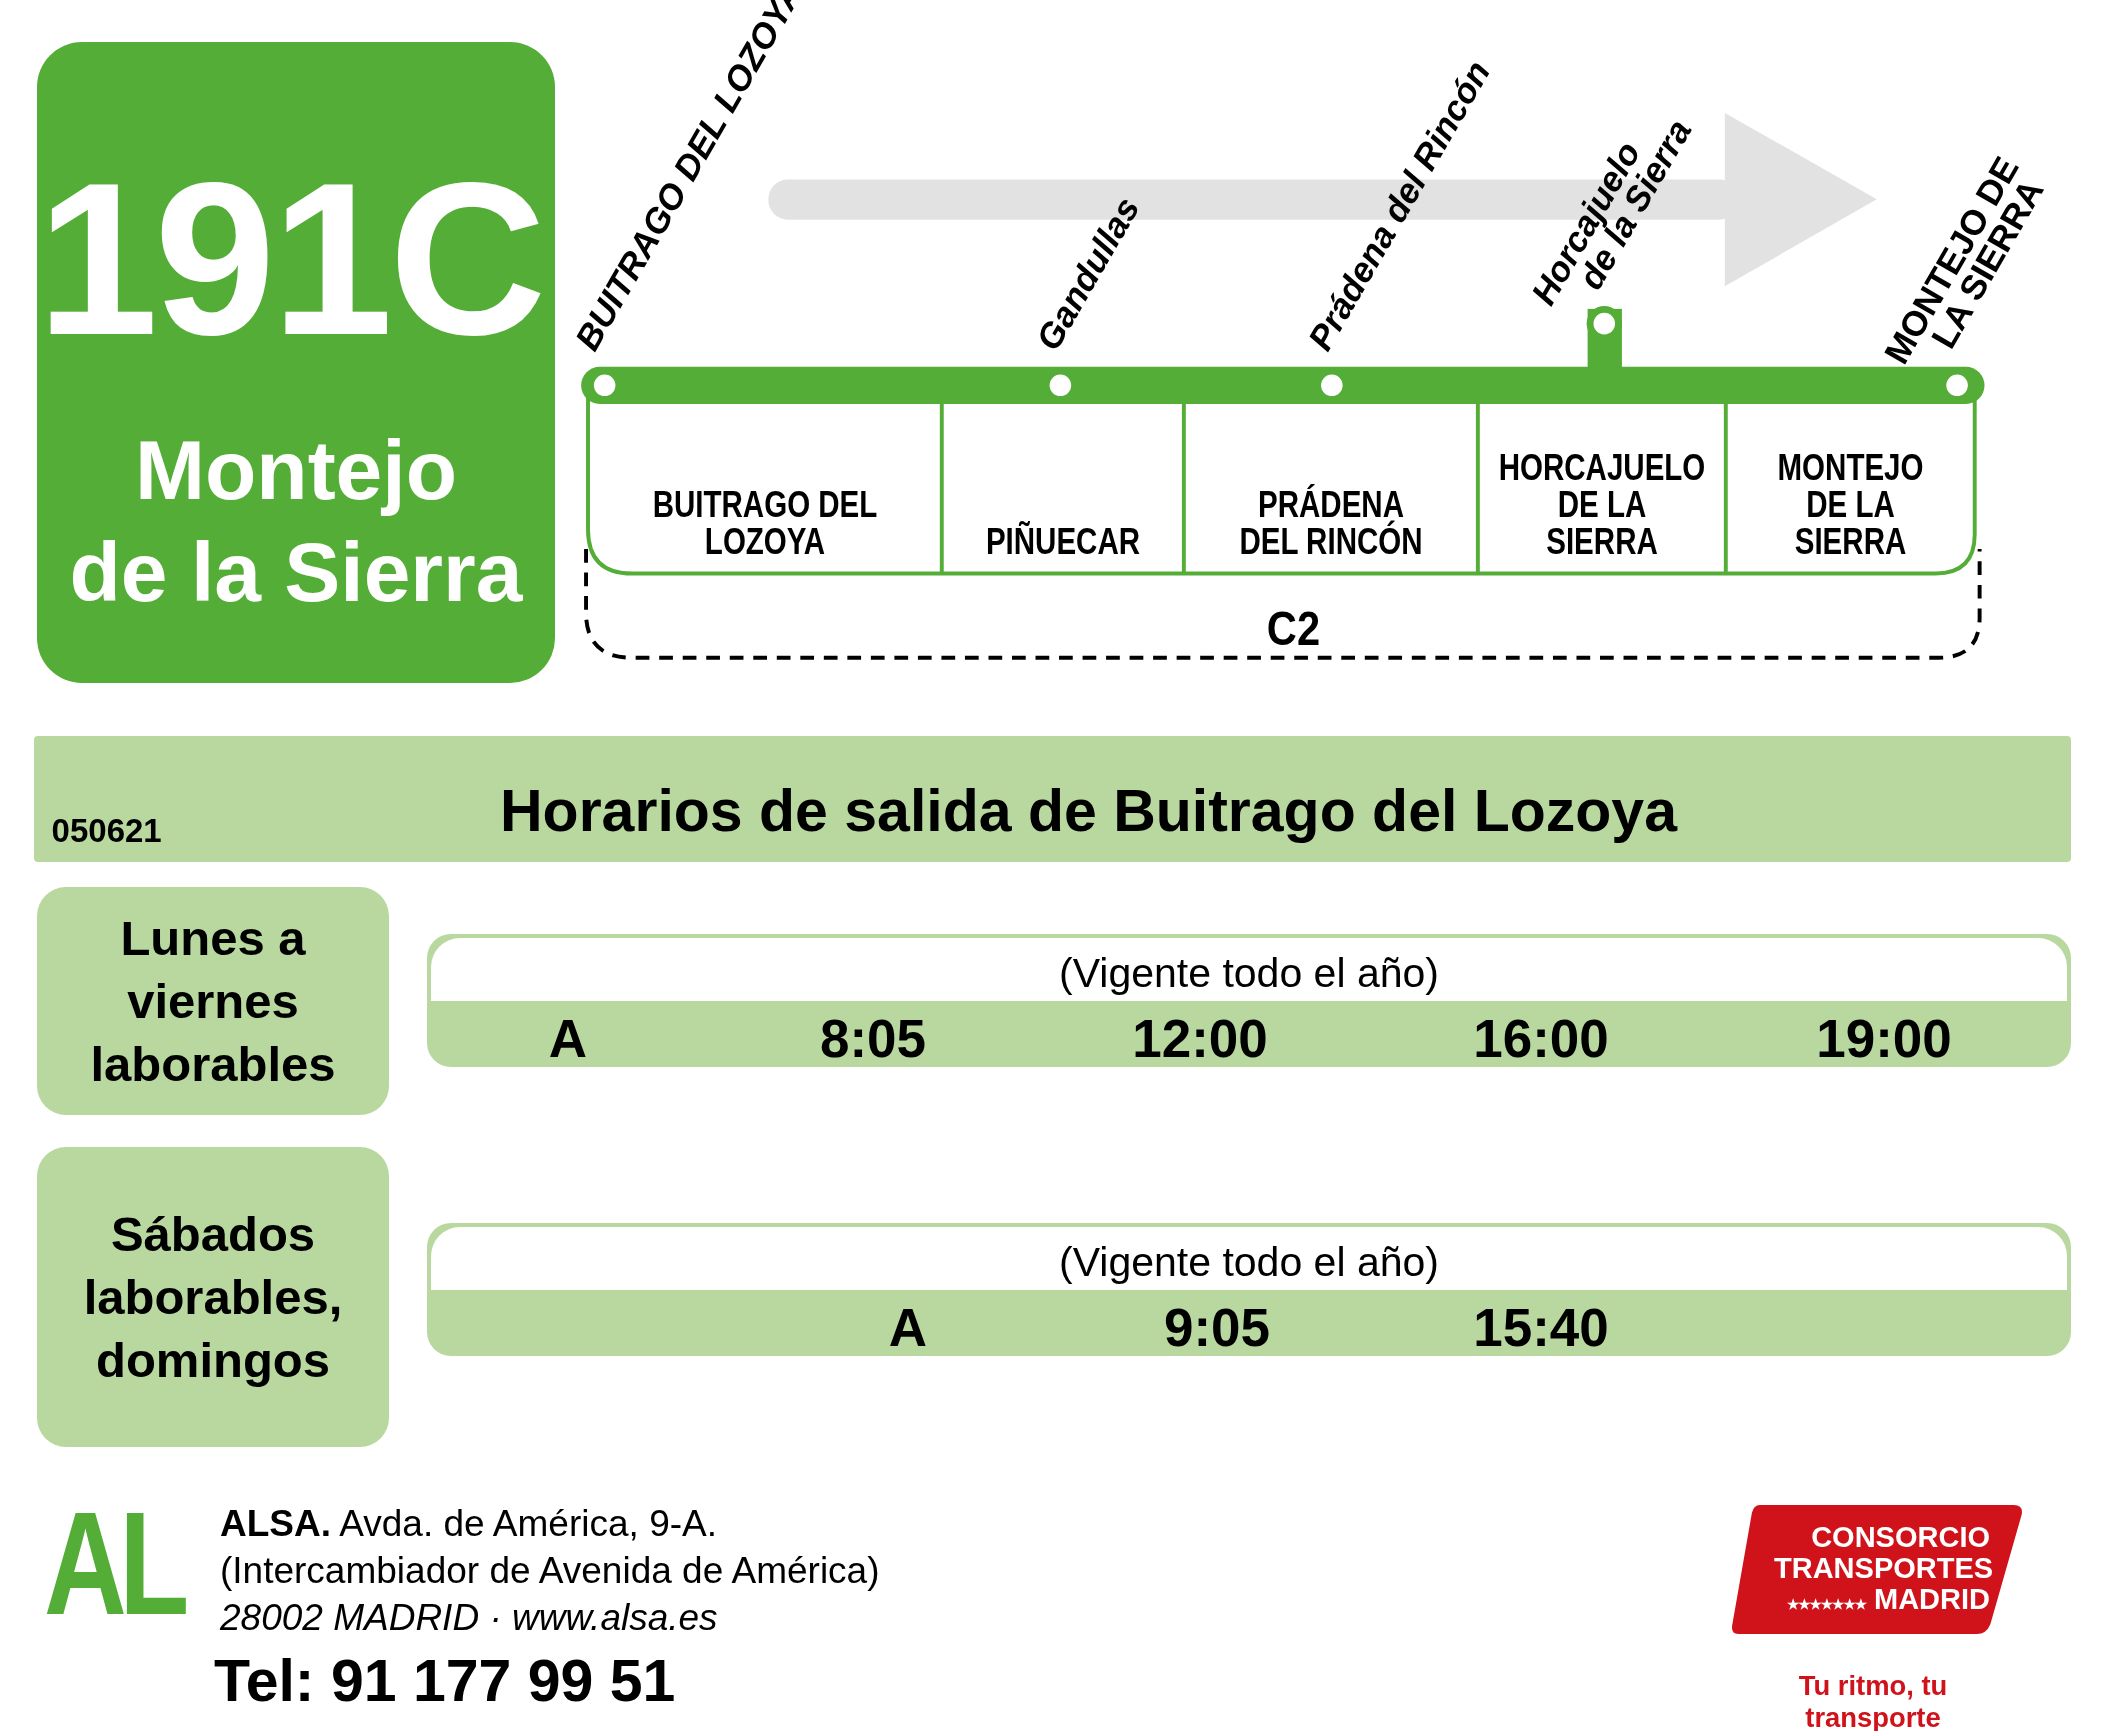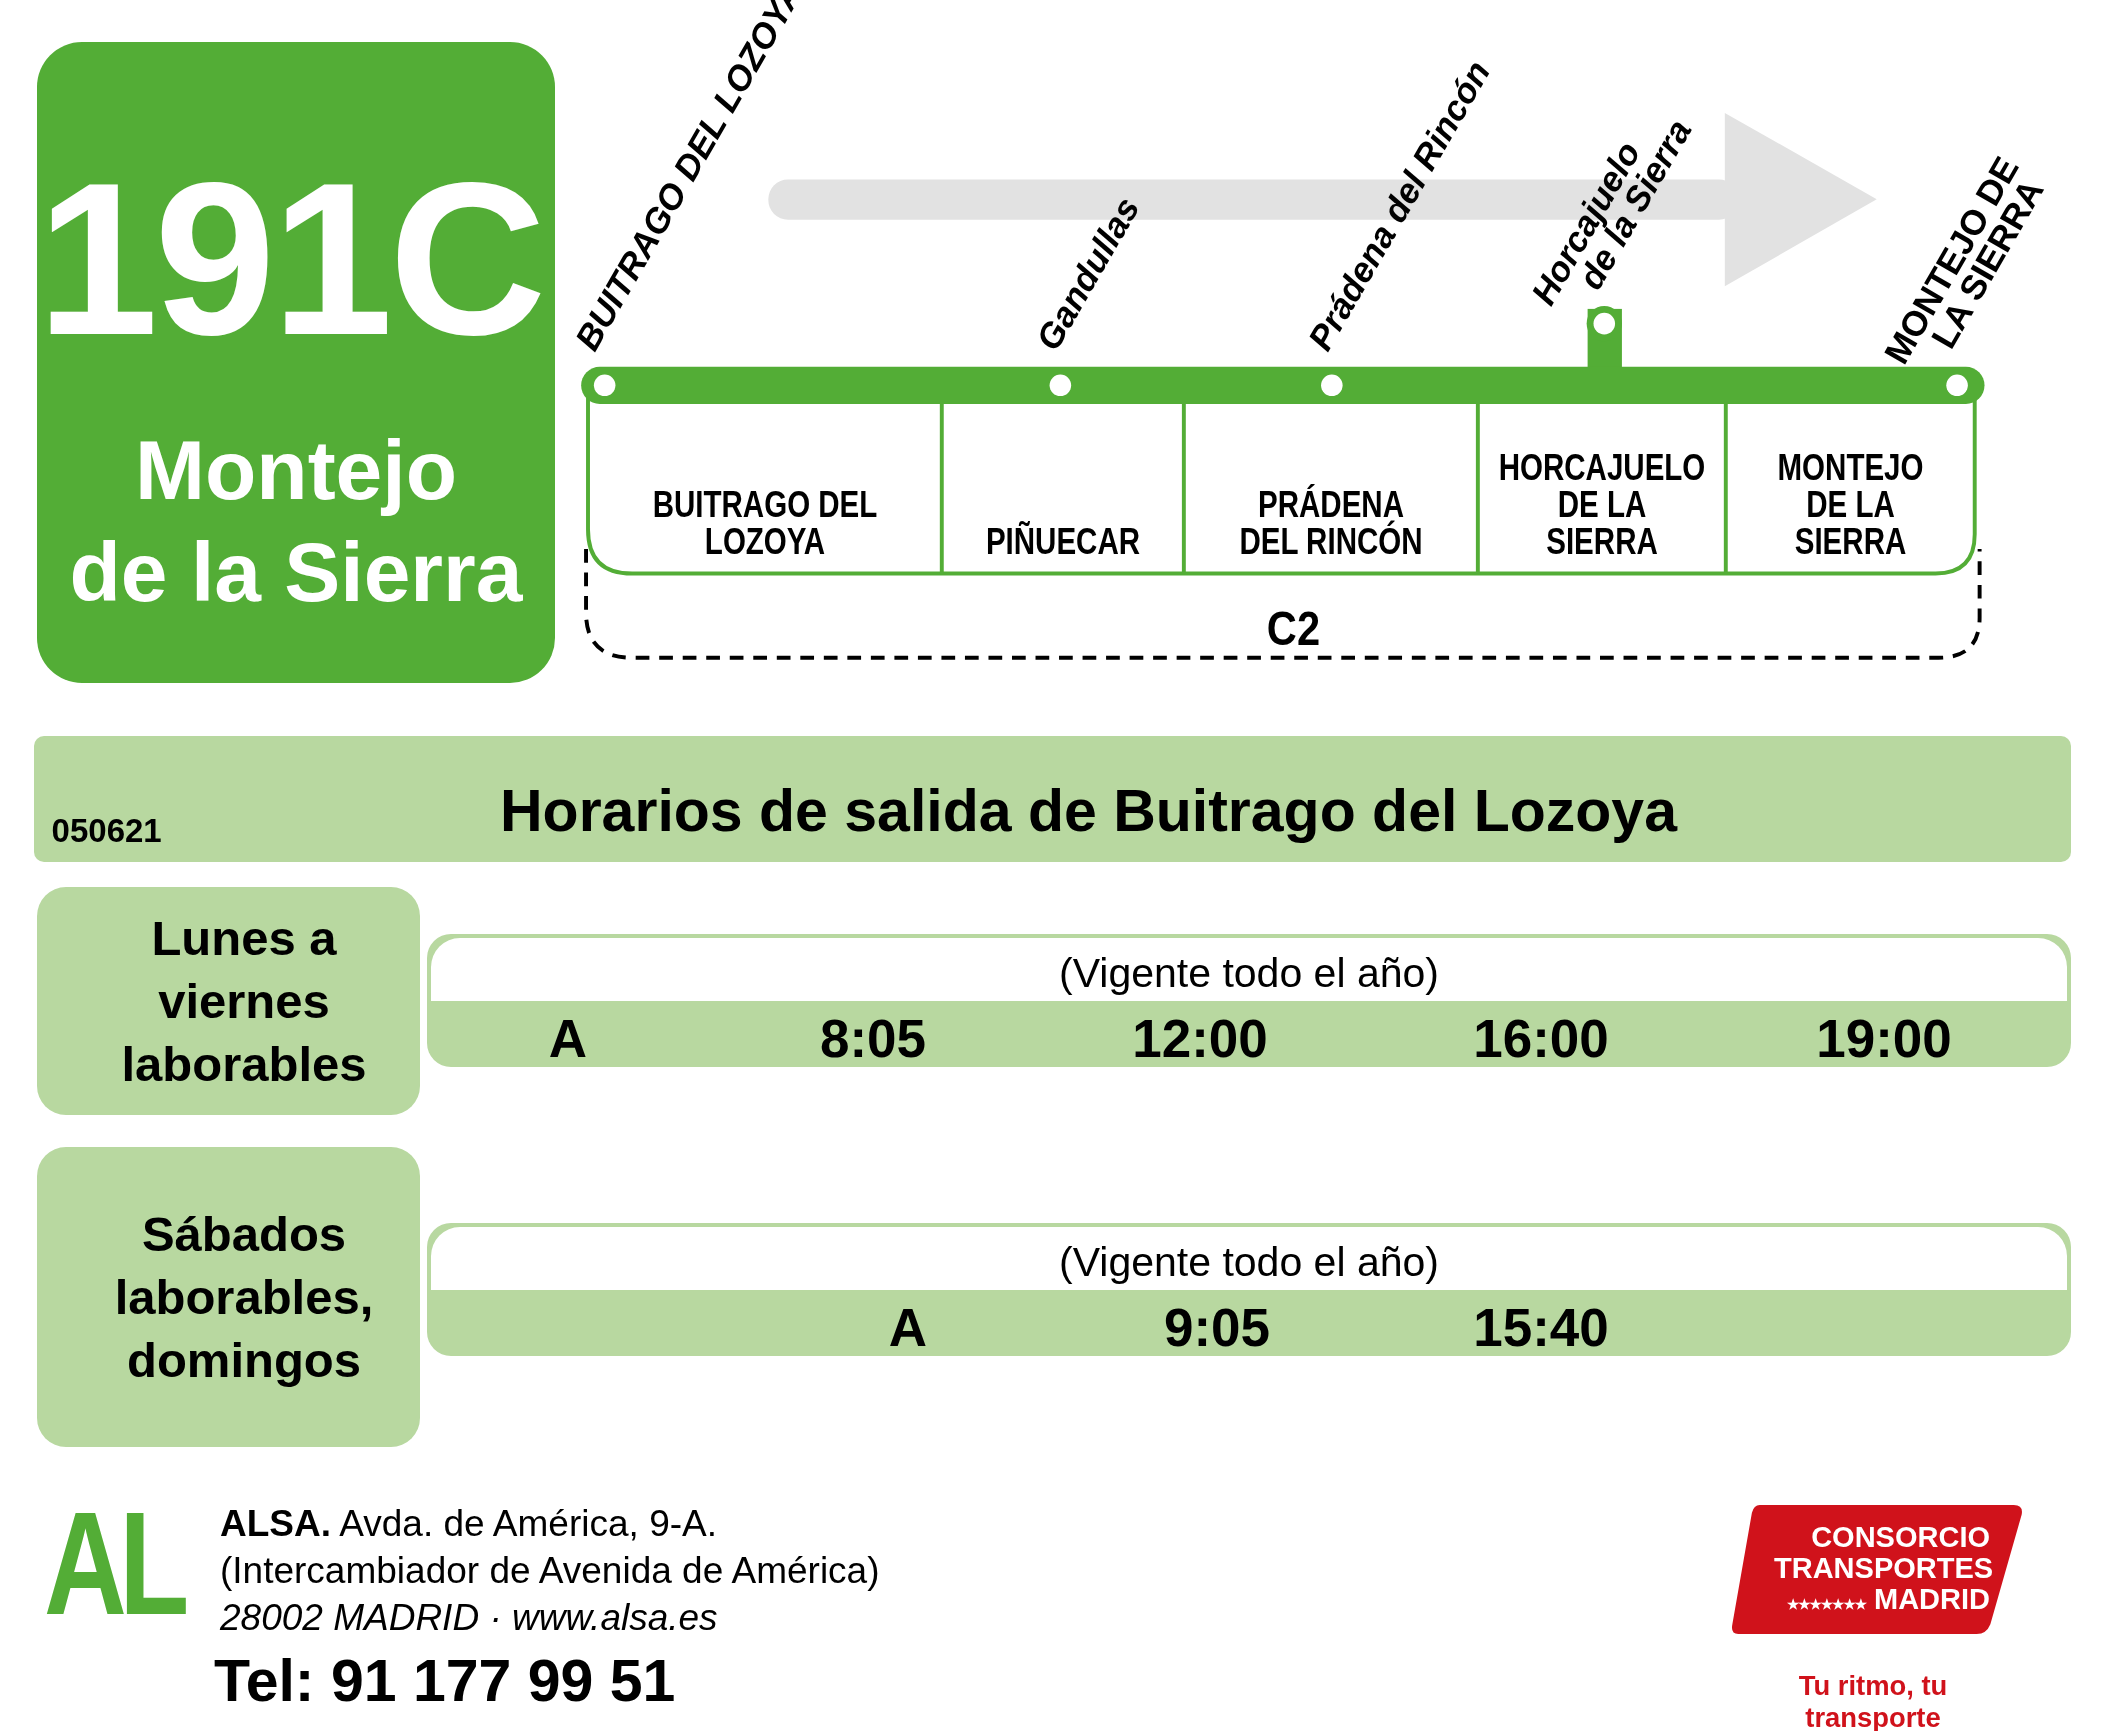--- a/index.html
+++ b/index.html
@@ -5,24 +5,24 @@
   html, body { margin:0; padding:0; background:#ffffff; }
   body { width:2108px; height:1732px; position:relative; overflow:hidden; font-family:"Liberation Sans", sans-serif; color:#000; }
   .abs { position:absolute; }
   #route-box { left:37px; top:42px; width:518px; height:641px; background:#53ad36; border-radius:45px; }
   #route-number { left:0; top:108px; width:440px; text-align:center; color:#fff; font-weight:bold; font-size:218px; line-height:1; letter-spacing:-3.9px; }
   #route-dest { left:0; top:377px; width:518px; text-align:center; color:#fff; font-weight:bold; font-size:84px; line-height:102px; }
   svg { position:absolute; left:0; top:0; }
   .stop-label { position:absolute; font-weight:bold; font-style:italic; font-size:35px; line-height:37px; transform-origin:0 100%; transform:rotate(-60deg); white-space:nowrap; }
   .cell { position:absolute; top:402px; height:172px; display:flex; align-items:flex-end; justify-content:center; text-align:center; font-weight:bold; font-size:36px; line-height:37px; padding-bottom:13.7px; box-sizing:border-box; transform:scaleX(0.82); }
   #c2 { left:1225px; top:600px; width:137px; text-align:center; font-weight:bold; font-size:49px; transform:scaleX(0.85); }
-  #title-bar { left:34px; top:736px; width:2037px; height:126px; background:#b8d8a0; border-radius:10px; }
+  #title-bar { left:34px; top:736px; width:2037px; height:126px; background:#b8d8a0; border-radius:4px; }
   #title-text { left:0; top:41px; width:100%; text-align:center; font-weight:bold; font-size:59px; padding-left:72px; box-sizing:border-box; }
   #code { left:17.6px; top:76px; font-weight:bold; font-size:33px; }
-  .day-box { position:absolute; left:37px; width:352px; background:#b8d8a0; border-radius:29px; display:flex; align-items:center; justify-content:center; text-align:center; font-weight:bold; font-size:49px; line-height:63px;padding-left:31px; }
+  .day-box { position:absolute; left:37px; width:352px; background:#b8d8a0; border-radius:29px; display:flex; align-items:center; justify-content:center; text-align:center; font-weight:bold; font-size:49px; line-height:63px; }
   .tt { position:absolute; left:427px; width:1644px; height:133px; background:#b8d8a0; border-radius:24px; overflow:hidden; }
   .tt-top { position:absolute; left:3.9px; top:3.9px; right:3.9px; height:63px; background:#fff; border-radius:29px 29px 0 0; }
   .tt-note { position:absolute; left:0; width:100%; top:11.8px; text-align:center; font-size:41px; }
   .tt-time { position:absolute; top:74px; font-weight:bold; font-size:53px; transform:translateX(-50%); white-space:nowrap; }
   #al-logo { left:44px; top:1490px; color:#53ad36; font-weight:bold; font-size:147px; letter-spacing:-9.8px; transform:scaleX(0.78); transform-origin:0 0; line-height:1; }
   .addr { position:absolute; left:220px; font-size:37px; line-height:45px; white-space:nowrap; }
   #tel { left:214px; top:1647px; font-weight:bold; font-size:59px; }
   #ctm-box { left:1730px; top:1505px; width:294px; height:129px; }
   #ctm-text { left:1774px; top:1522px; width:216px; color:#fff; font-weight:bold; font-size:29px; line-height:31px; text-align:right; }
   #ctm-tag { left:1731px; top:1670px; width:284px; text-align:center; color:#d0121b; font-weight:bold; font-size:27.4px; }

